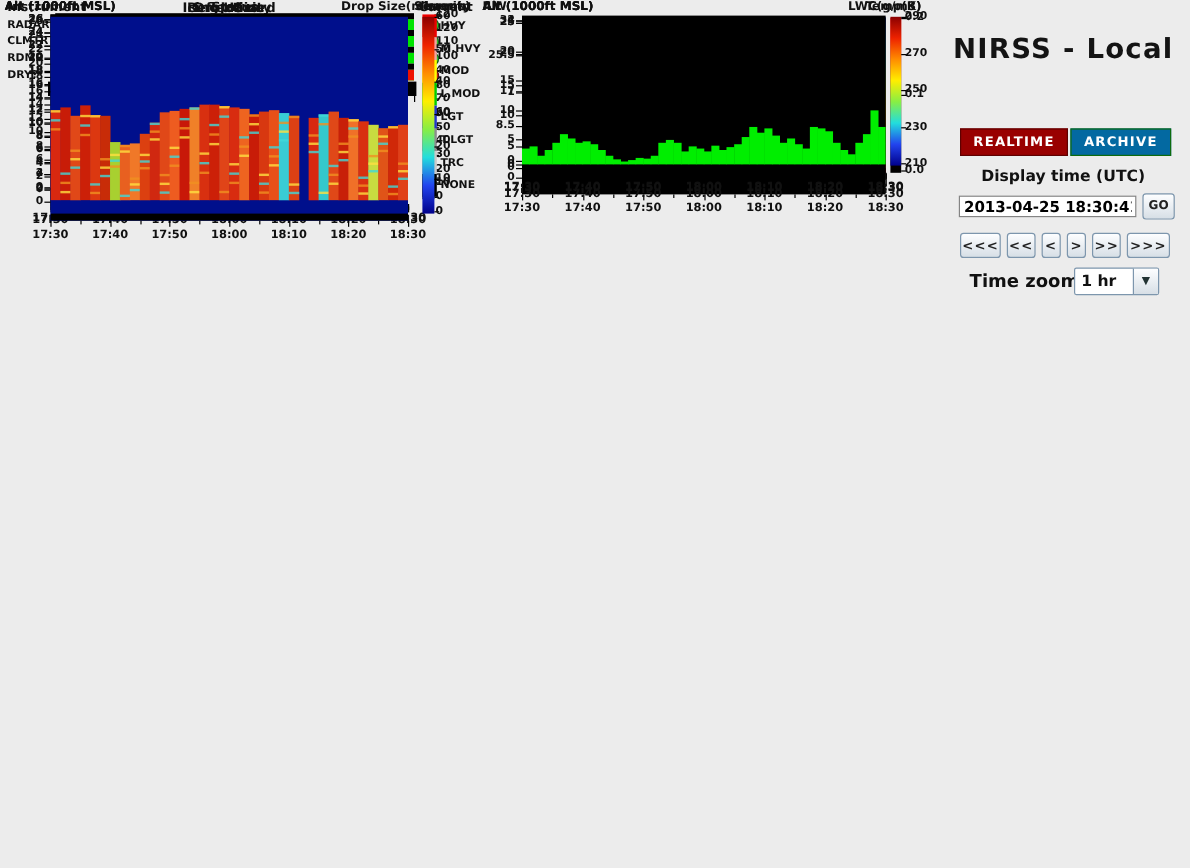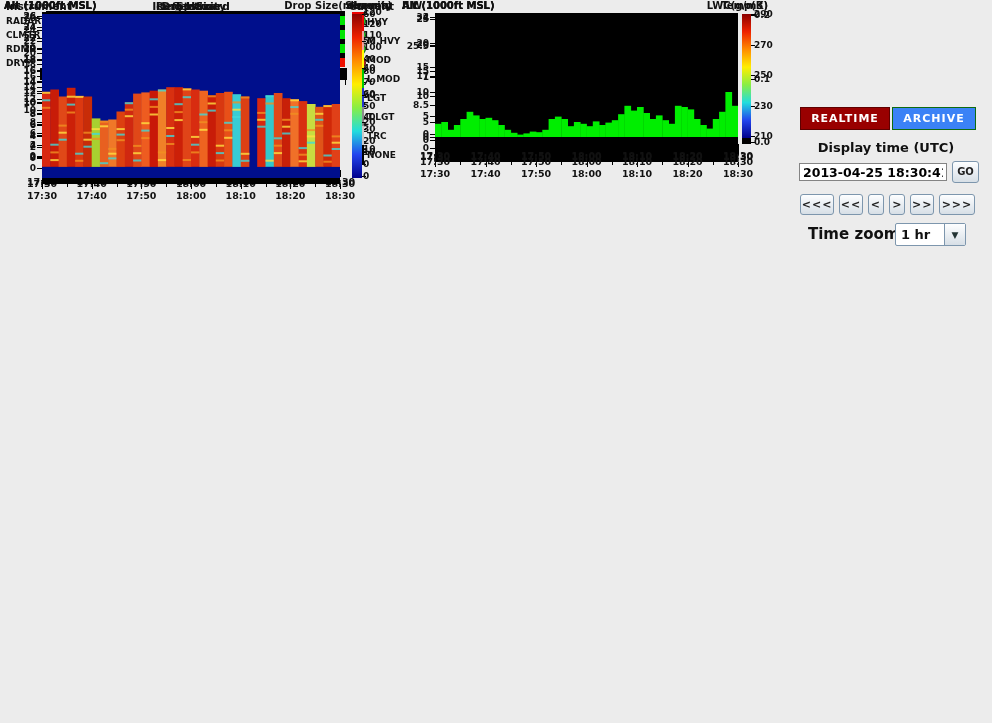--- a/index.html
+++ b/index.html
@@ -1012,22 +1012,23 @@
       <div class="xlab" style="left: 222px; top: 151px;">18:10</div>
       <div class="xtick" style="left: 264.3px; top: 145px; height: 3px;"></div>
       <div class="xtick" style="left: 289.5px; top: 145px; height: 5px;"></div>
       <div class="xlab" style="left: 272.5px; top: 151px;">18:20</div>
       <div class="xtick" style="left: 314.8px; top: 145px; height: 3px;"></div>
       <div class="xtick" style="left: 340px; top: 145px; height: 5px;"></div>
       <div class="xlab" style="left: 323px; top: 151px;">18:30</div>
     </div>
 
   <div class="controls">
+    <div class="c-title">NIRSS - Local</div>
     <div class="c-btn" id="btn-realtime" style="left: 20px; width: 88px; background: rgb(153, 0, 0); border-color: rgb(95, 0, 0);">REALTIME</div>
-    <div class="c-btn" id="btn-archive" style="left: 112px; width: 82px; background: #3b82f6; border-color: rgb(14, 107, 14);">ARCHIVE</div>
+    <div class="c-btn" id="btn-archive" style="left: 112px; width: 82px; background: #0369a1; border-color: rgb(14, 107, 14);">ARCHIVE</div>
     <div class="c-dtlabel">Display time (UTC)</div>
     <input class="c-input" type="text" value="2013-04-25 18:30:41" style="">
     <div class="c-go swing">GO</div>
     <div class="c-nav" id="nav-row">
         <div class="nbtn swing" style="width: 36px;">&lt;&lt;&lt;</div>
         <div class="nbtn swing" style="width: 24px;">&lt;&lt;</div>
         <div class="nbtn swing" style="width: 16px;">&lt;</div>
         <div class="nbtn swing" style="width: 16px;">&gt;</div>
         <div class="nbtn swing" style="width: 24px;">&gt;&gt;</div>
         <div class="nbtn swing" style="width: 38px;">&gt;&gt;&gt;</div>

